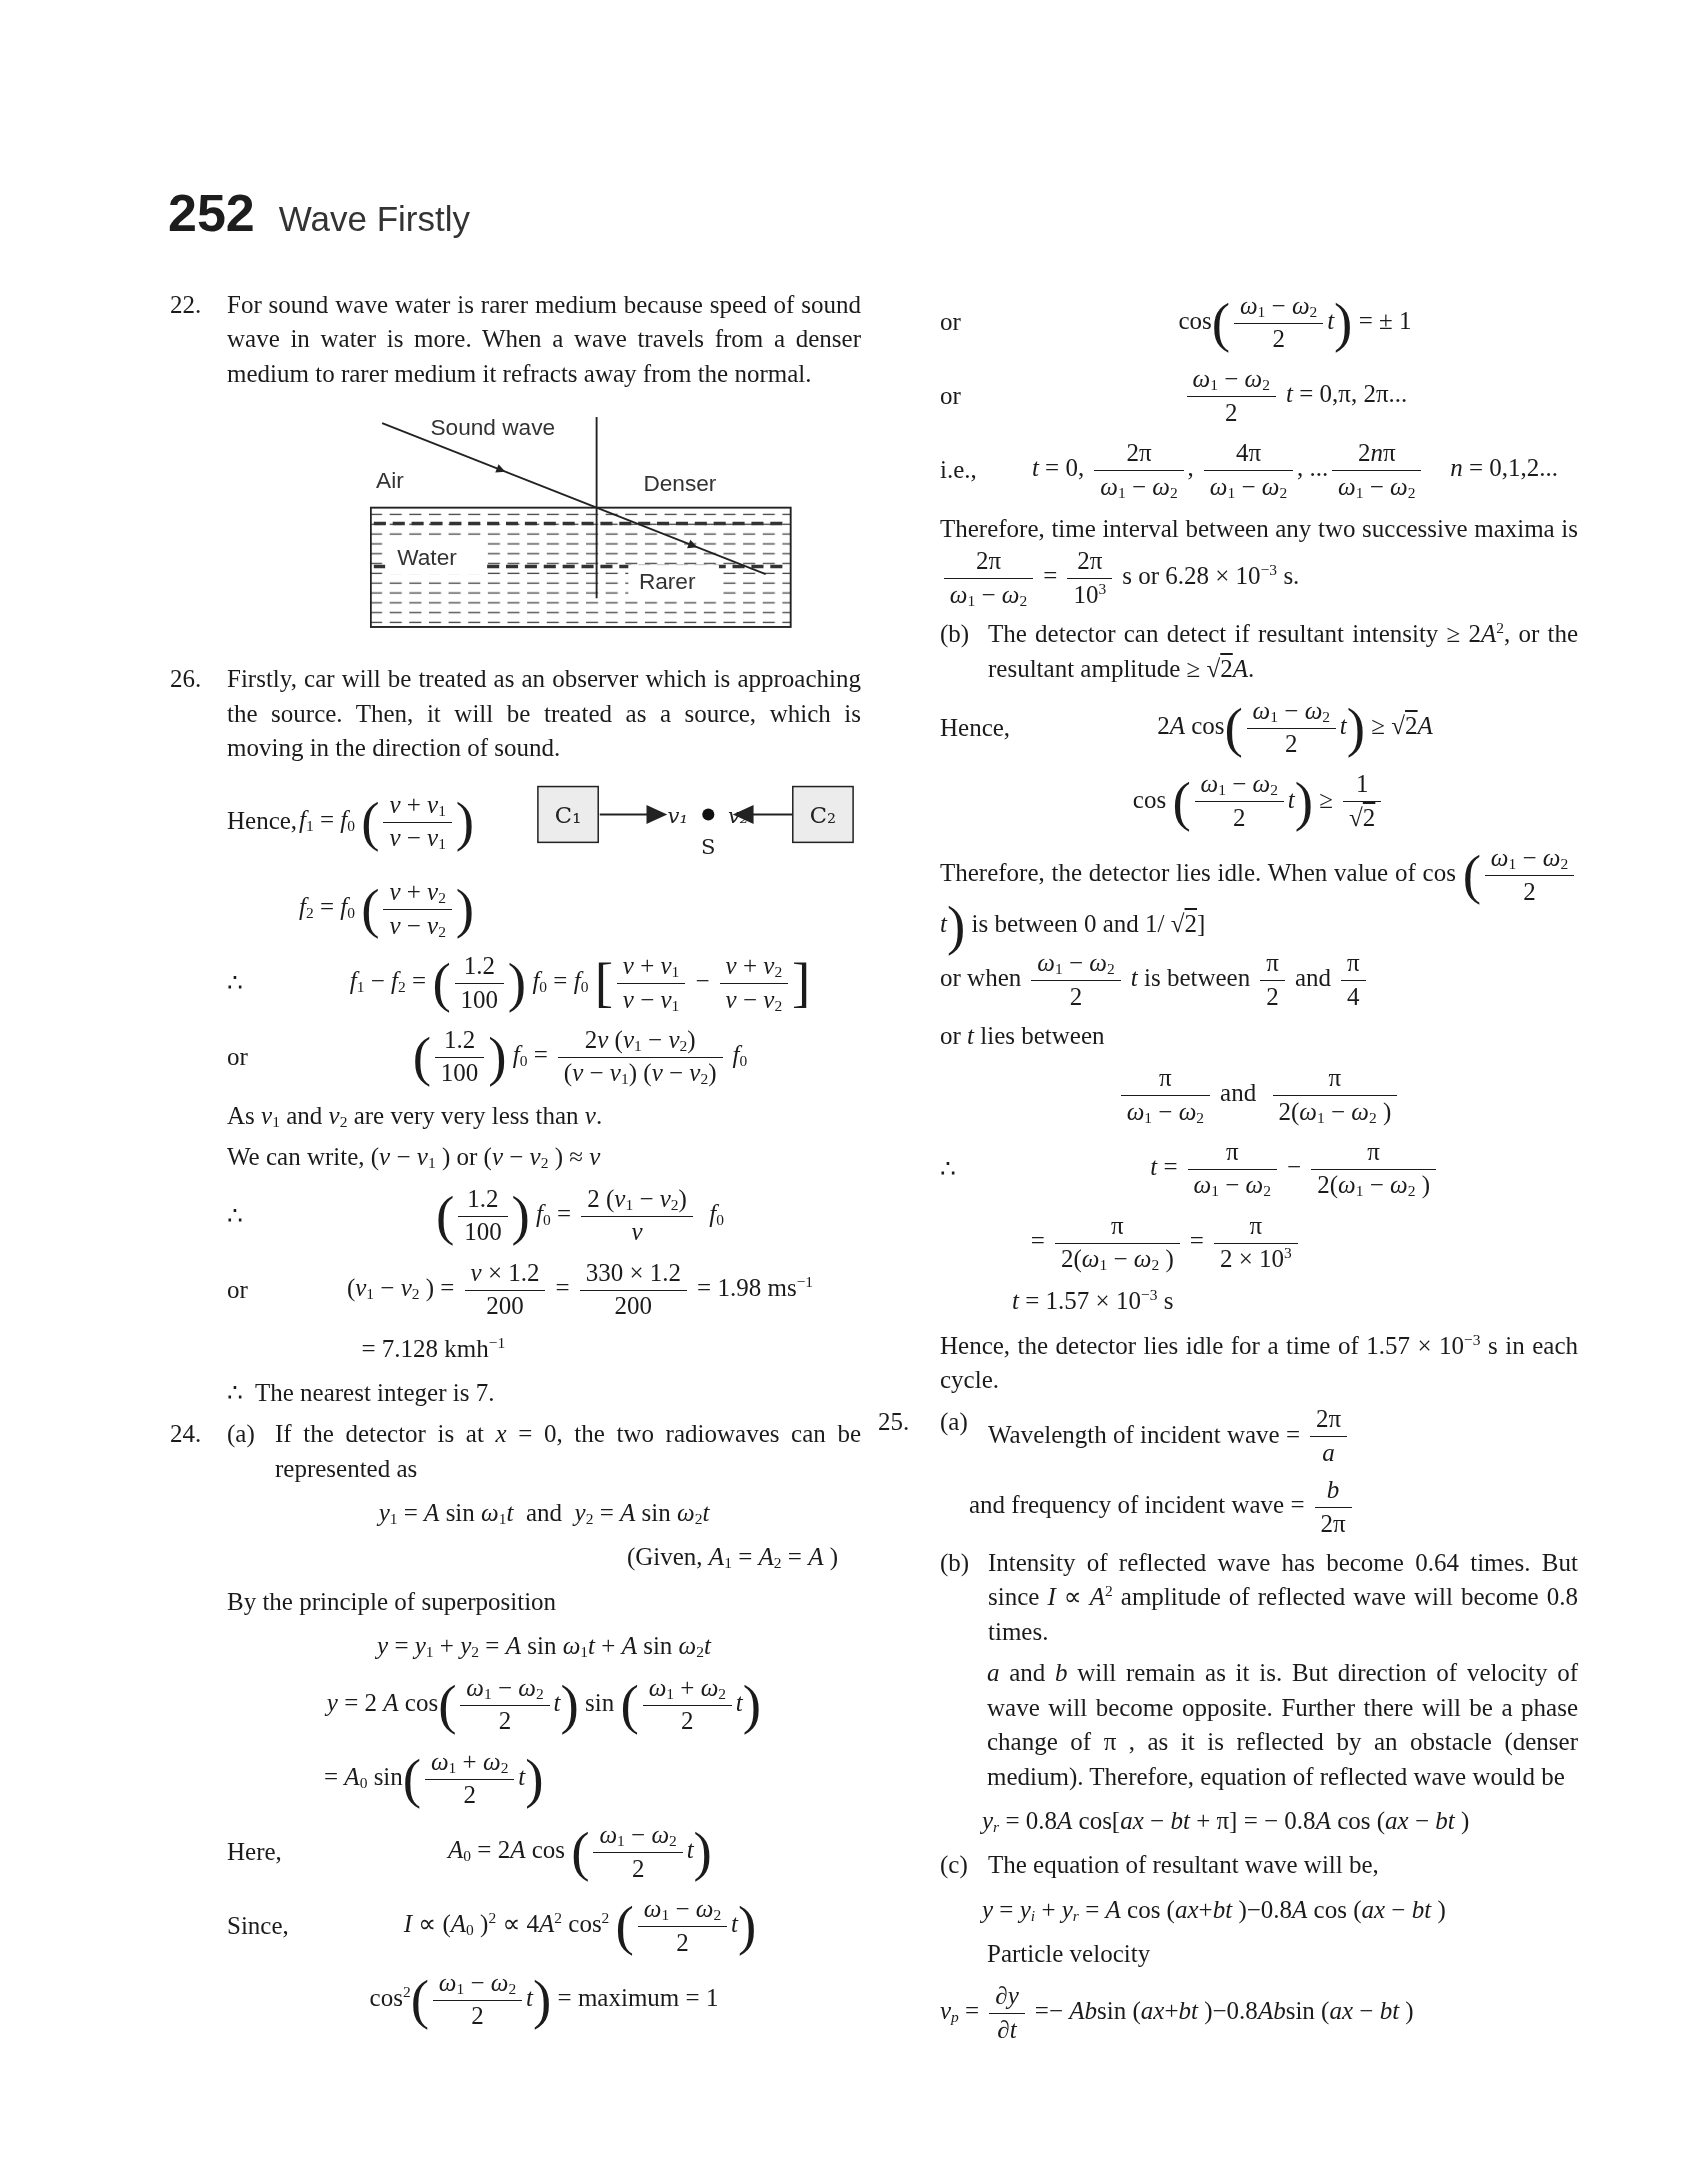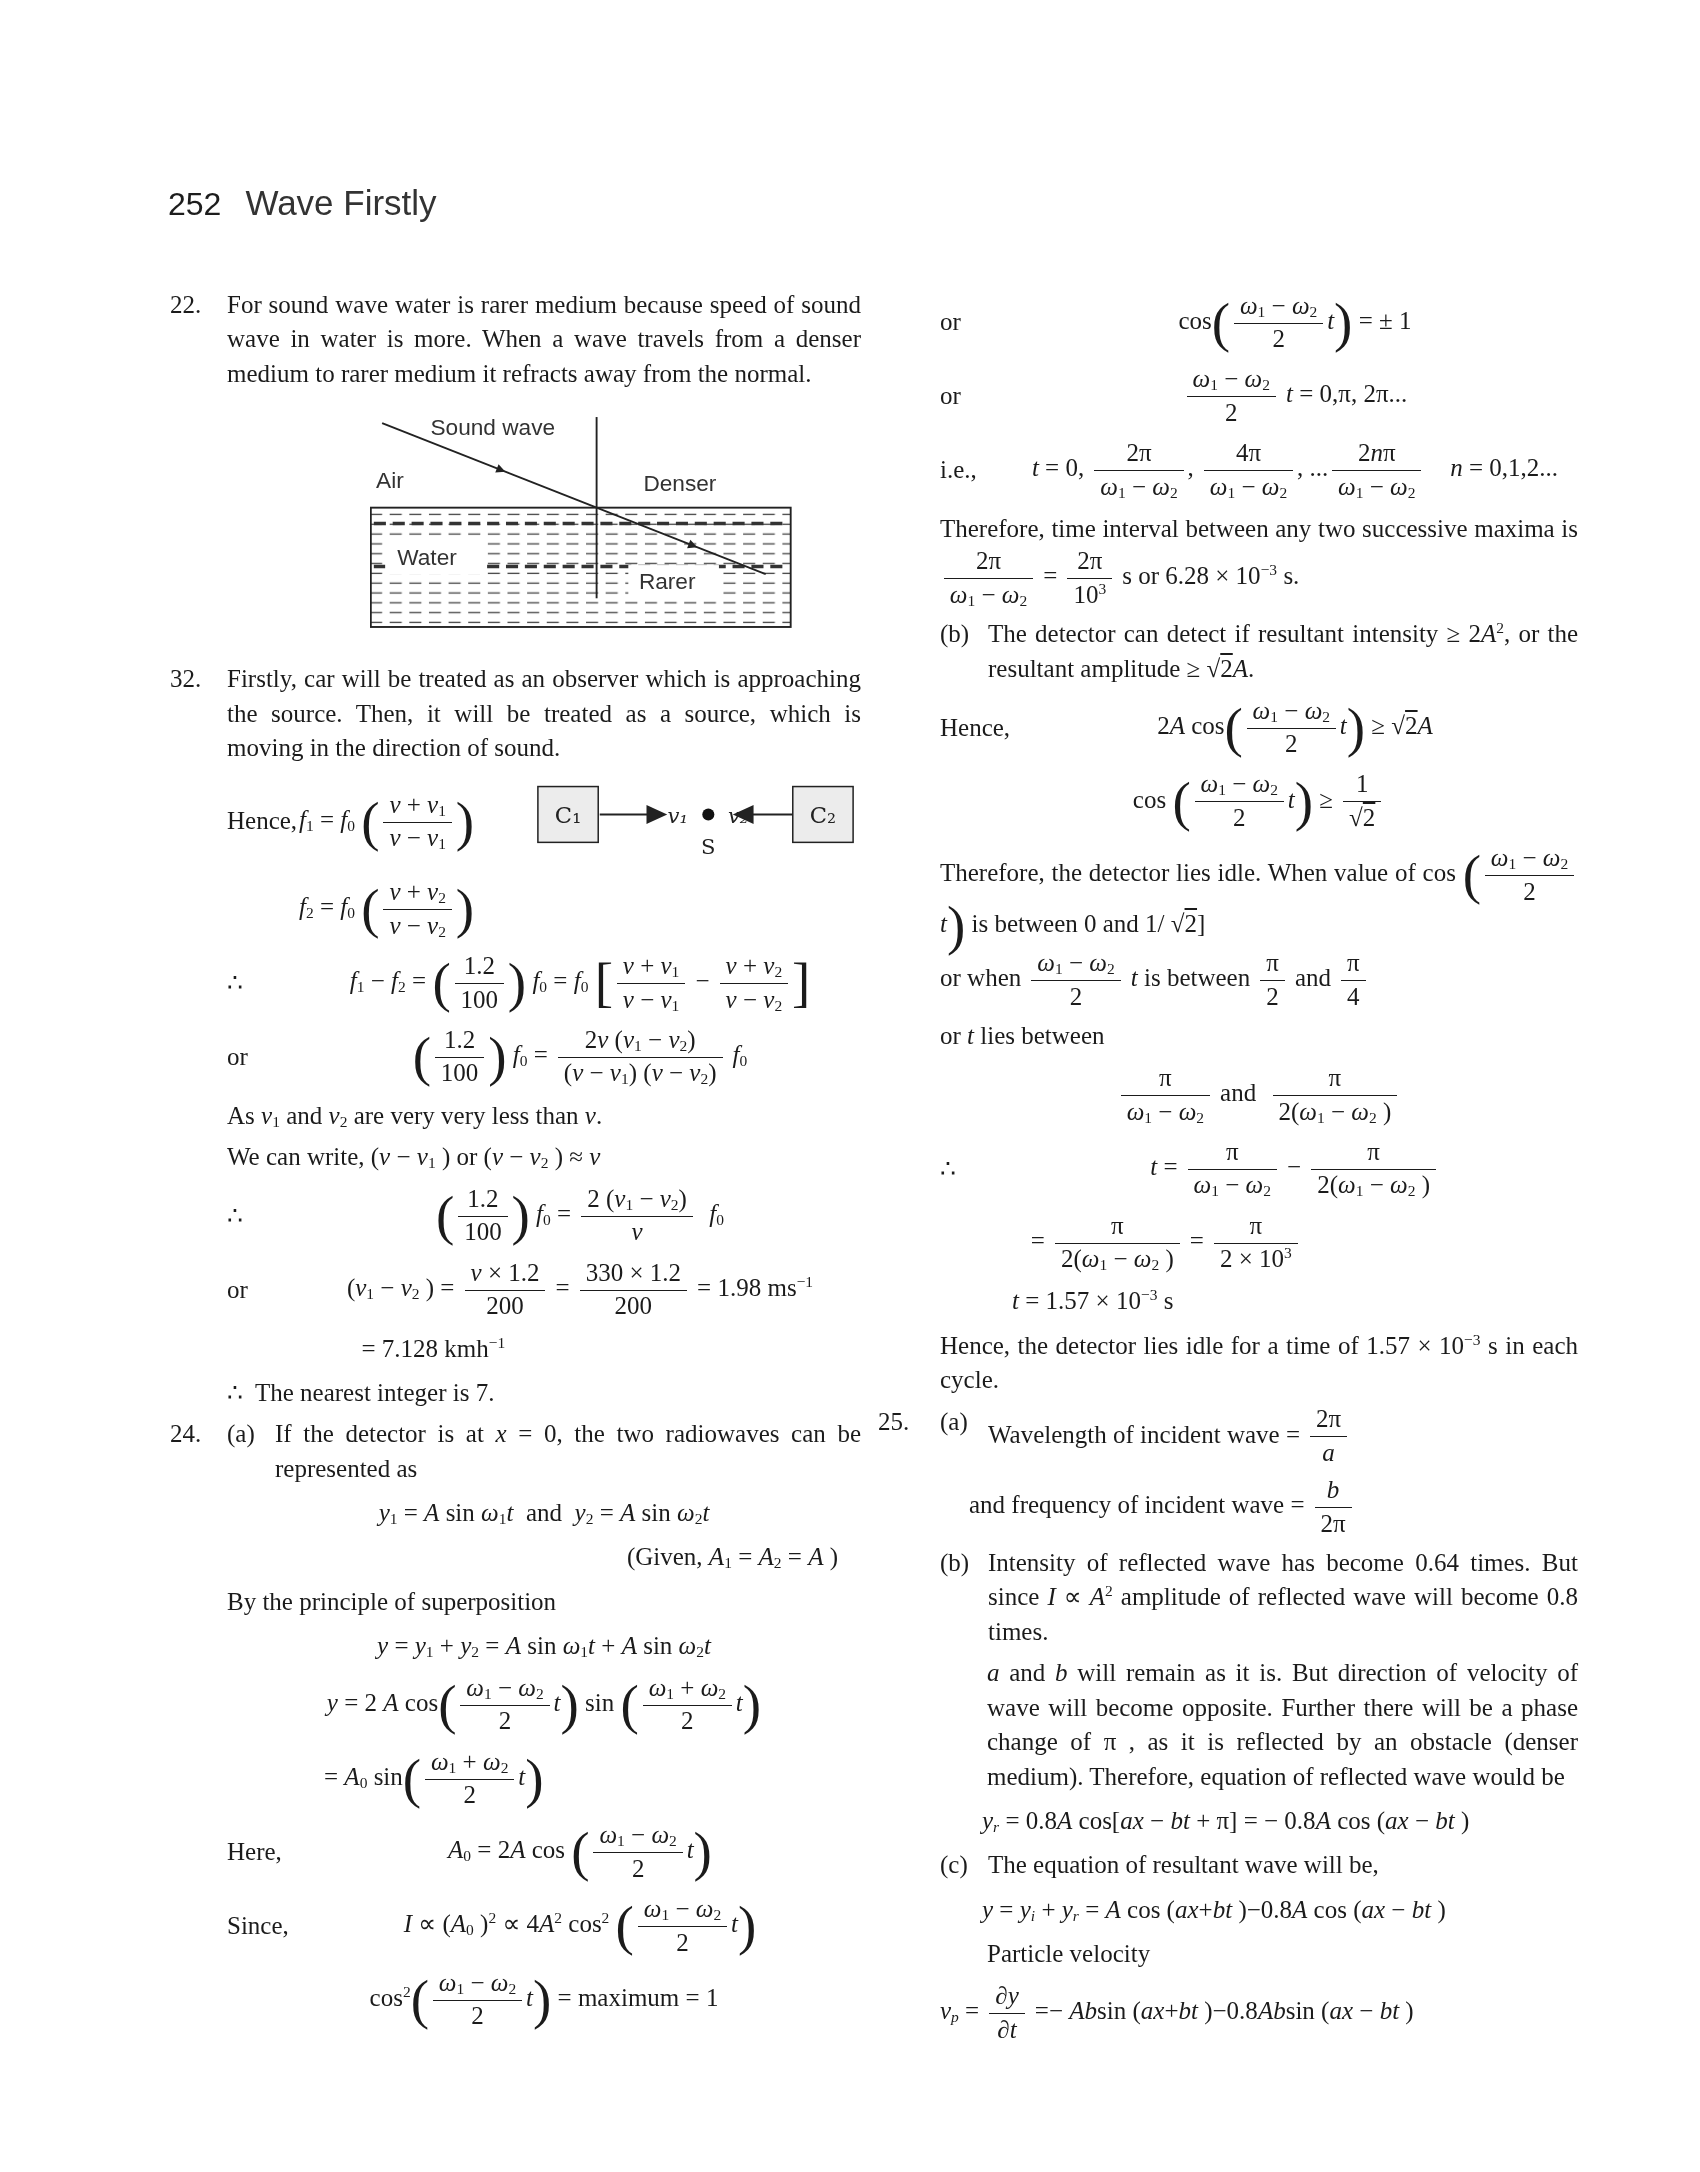--- a/index.html
+++ b/index.html
@@ -1,20 +1,20 @@
 <!DOCTYPE html>
 <html style="font-size:12px"><head>
 <meta charset="utf-8">
 <style>
   html,body{margin:0;padding:0;background:#ffffff;}
   body{width:1700px;height:2172px;font-family:"Liberation Serif",serif;color:#1b1b1b;}
   .page{position:relative;width:1700px;height:2172px;overflow:hidden;background:#fff;}
   .header{position:absolute;top:183px;left:168px;display:flex;align-items:baseline;gap:24px;
           font-family:"Liberation Sans",sans-serif;}
-  .pgnum{font-size:32px;font-weight:400;color:#1d1d1d;}
+  .pgnum{font-size:52px;font-weight:700;color:#1d1d1d;}
   .pgtitle{font-size:35px;font-weight:400;color:#333;}
   .cols{position:absolute;top:281px;left:170px;width:1436px;display:flex;gap:79px;}
   .col{font-size:25px;line-height:1.38;}
   .col.left{width:691px;flex:none;}
   .col.right{width:638px;flex:none;}
   .blk{margin:6.8px 0;position:relative;}
   
   .item{display:flex;align-items:flex-start;}
   .inum{flex:0 0 57px;font-weight:400;}
   .itag{flex:0 0 48px;}
@@ -90,21 +90,21 @@
     <rect x="342" y="204" width="120" height="44" fill="#ffffff"></rect>
     <text x="80" y="32" font-size="30" font-family="Liberation Sans, sans-serif" fill="#333">Sound wave</text>
     <text x="8" y="102" font-size="30" font-family="Liberation Sans, sans-serif" fill="#333">Air</text>
     <text x="362" y="106" font-size="30" font-family="Liberation Sans, sans-serif" fill="#333">Denser</text>
     <text x="36" y="204" font-size="30" font-family="Liberation Sans, sans-serif" fill="#333">Water</text>
     <text x="356" y="236" font-size="30" font-family="Liberation Sans, sans-serif" fill="#333">Rarer</text>
   </svg>
 </div>
         </div>
         <div class="blk item">
-          <span class="inum">32.</span>
+          <span class="inum">26.</span>
           <div class="body">Firstly, car will be treated as an observer which is approaching the source. Then, it will be treated as a source, which is moving in the direction of sound.</div>
         </div>
         <div class="blk eq row">
           <span class="lead">Hence,</span>
           <div class="math"><i>f</i><sub>1</sub> = <i>f</i><sub>0</sub> <span class="bp">(</span><span class="fr"><span class="n"><i>v</i> + <i>v</i><sub>1</sub></span><span class="d"><i>v</i> − <i>v</i><sub>1</sub></span></span><span class="bp">)</span></div>
           <div class="figwrap">
   <svg width="325" height="92" viewBox="0 0 430 122" style="font-size:33px">
     <defs>
       <marker id="ah2" markerWidth="13" markerHeight="11" refX="8" refY="5" orient="auto">
         <path d="M0 0 L11 5 L0 10 Z" fill="#222"></path>

